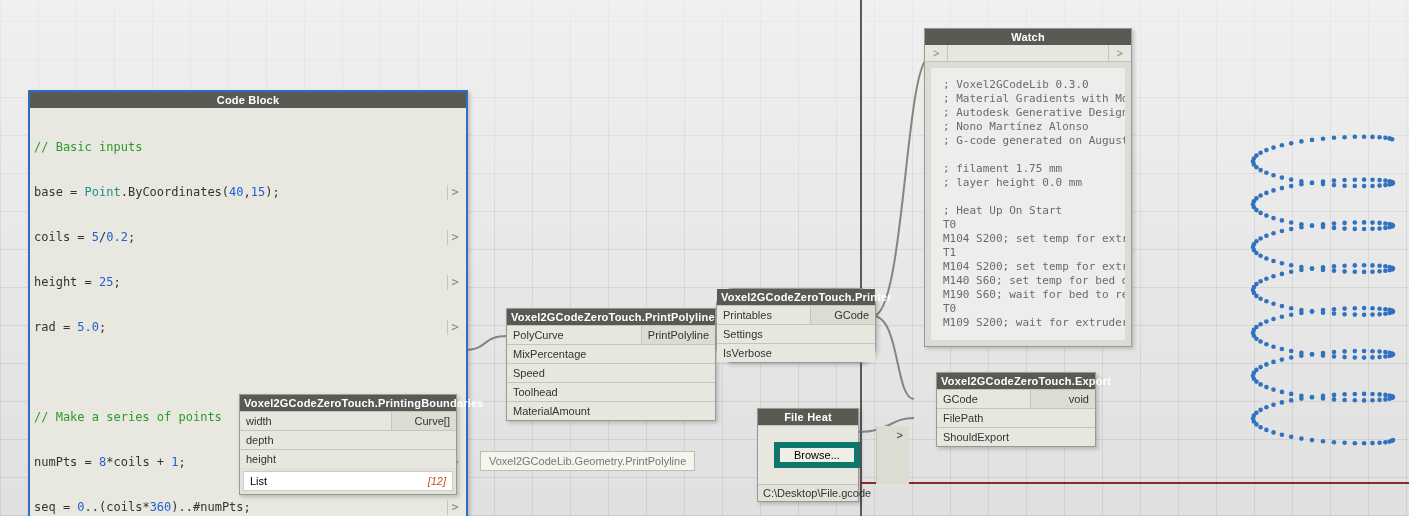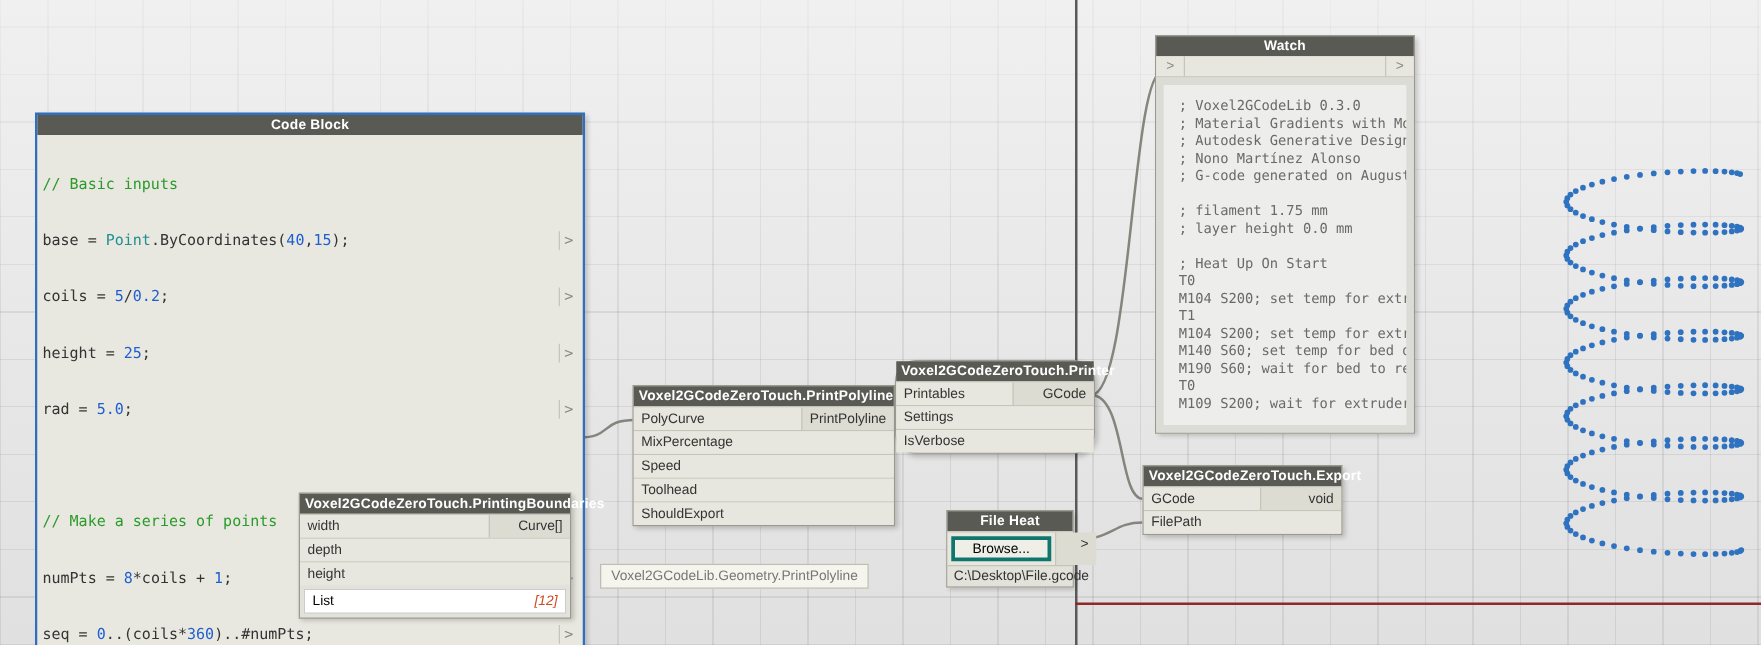--- a/index.html
+++ b/index.html
@@ -12,21 +12,21 @@
   }
   .axis-y{position:absolute;left:860px;top:0;width:2px;height:516px;background:#595959;}
   .axis-x-red{position:absolute;left:860px;top:482px;width:549px;height:2px;background:#8c2a2a;}
   .node{position:absolute;background:#e2e2da;border:1px solid #9a9a90;box-shadow:2px 2px 4px rgba(0,0,0,0.2);}
   .node.sel{border:2px solid #2e6fbf;}
   .titlebar{background:#5a5a55;color:#fff;text-align:center;font-size:11px;font-weight:bold;padding:2px 4px;letter-spacing:0.2px;}
   .port-row{display:flex;align-items:stretch;border-top:1px solid #c5c5bb;}
   .port-in{flex:1;padding:3px 6px;color:#333;background:#e7e7df;}
   .port-out{padding:3px 6px;color:#333;background:#dcdcd2;border-left:1px solid #c5c5bb;text-align:right;min-width:52px;}
   .port-out.small{min-width:20px;}
-  .btn-browse{display:inline-block;background:#efefe7;border:3px solid #0f766e;padding:1px 14px;margin:3px;font-size:11px;}
+  .btn-browse{display:inline-block;background:#efefe7;border:6px solid #0f766e;padding:1px 14px;margin:16px;font-size:11px;}
   .filepath{padding:2px 5px;color:#333;background:#e2e2da;border-top:1px solid #c5c5bb;}
   .code-body{font-family:Consolas,monospace;font-size:12px;line-height:15px;padding:2px 4px;white-space:pre;color:#333;background:#e8e8e0;}
   .code-line{display:flex;align-items:center;}
   .code-line .txt{flex:1;}
   .code-line .out{width:14px;text-align:center;color:#888;border-left:1px solid #c5c5bb;}
   .c-comment{color:#2a9a2a;}
   .c-type{color:#1f8f8f;}
   .c-num{color:#1f5fcf;}
   .watch-body{background:#dcdcd6;padding:6px;}
   .watch-inner{background:#ededec;color:#6a6a6a;font-family:Consolas,monospace;font-size:11px;line-height:14px;padding:10px 12px;white-space:pre;overflow:hidden;}
@@ -107,21 +107,21 @@
   <div class="port-row">
         <div class="port-in">MixPercentage</div>
       </div>
   <div class="port-row">
         <div class="port-in">Speed</div>
       </div>
   <div class="port-row">
         <div class="port-in">Toolhead</div>
       </div>
   <div class="port-row">
-        <div class="port-in">ShouldExport</div>
+        <div class="port-in">MaterialAmount</div>
       </div>
 </div>
 <div class="tooltip" style="left:480px;top:451px;">Voxel2GCodeLib.Geometry.PrintPolyline</div>
 
 <div class="node" style="left:716px;top:288px;width:158px;border-radius:17px;">
   <div class="titlebar">Voxel2GCodeZeroTouch.Printer</div>
   <div class="port-row">
         <div class="port-in">Printables</div>
         <div class="port-out">GCode</div>
       </div>
@@ -135,28 +135,31 @@
 
 <div class="node" style="left:757px;top:408px;width:100px;">
   <div class="titlebar">File Heat</div>
   <div class="port-row" style="justify-content:space-between;background:#e7e7df;">
     <span class="btn-browse">Browse...</span>
     <div class="port-out small">&gt;</div>
   </div>
   <div class="filepath">C:\Desktop\File.gcode</div>
 </div>
 
-<div class="node" style="left:914px;top:372px;width:158px;">
+<div class="node" style="left:936px;top:372px;width:158px;">
   <div class="titlebar">Voxel2GCodeZeroTouch.Export</div>
   <div class="port-row">
         <div class="port-in">GCode</div>
         <div class="port-out">void</div>
       </div>
   <div class="port-row">
         <div class="port-in">FilePath</div>
+      </div>
+  <div class="port-row">
+        <div class="port-in">ShouldExport</div>
       </div>
 </div>
 
 <div class="node" style="left:924px;top:28px;width:206px;">
   <div class="titlebar">Watch</div>
   <div class="watch-top">
         <span class="l">&gt;</span>
         <span class="r">&gt;</span>
       </div>
   <div class="watch-body">

